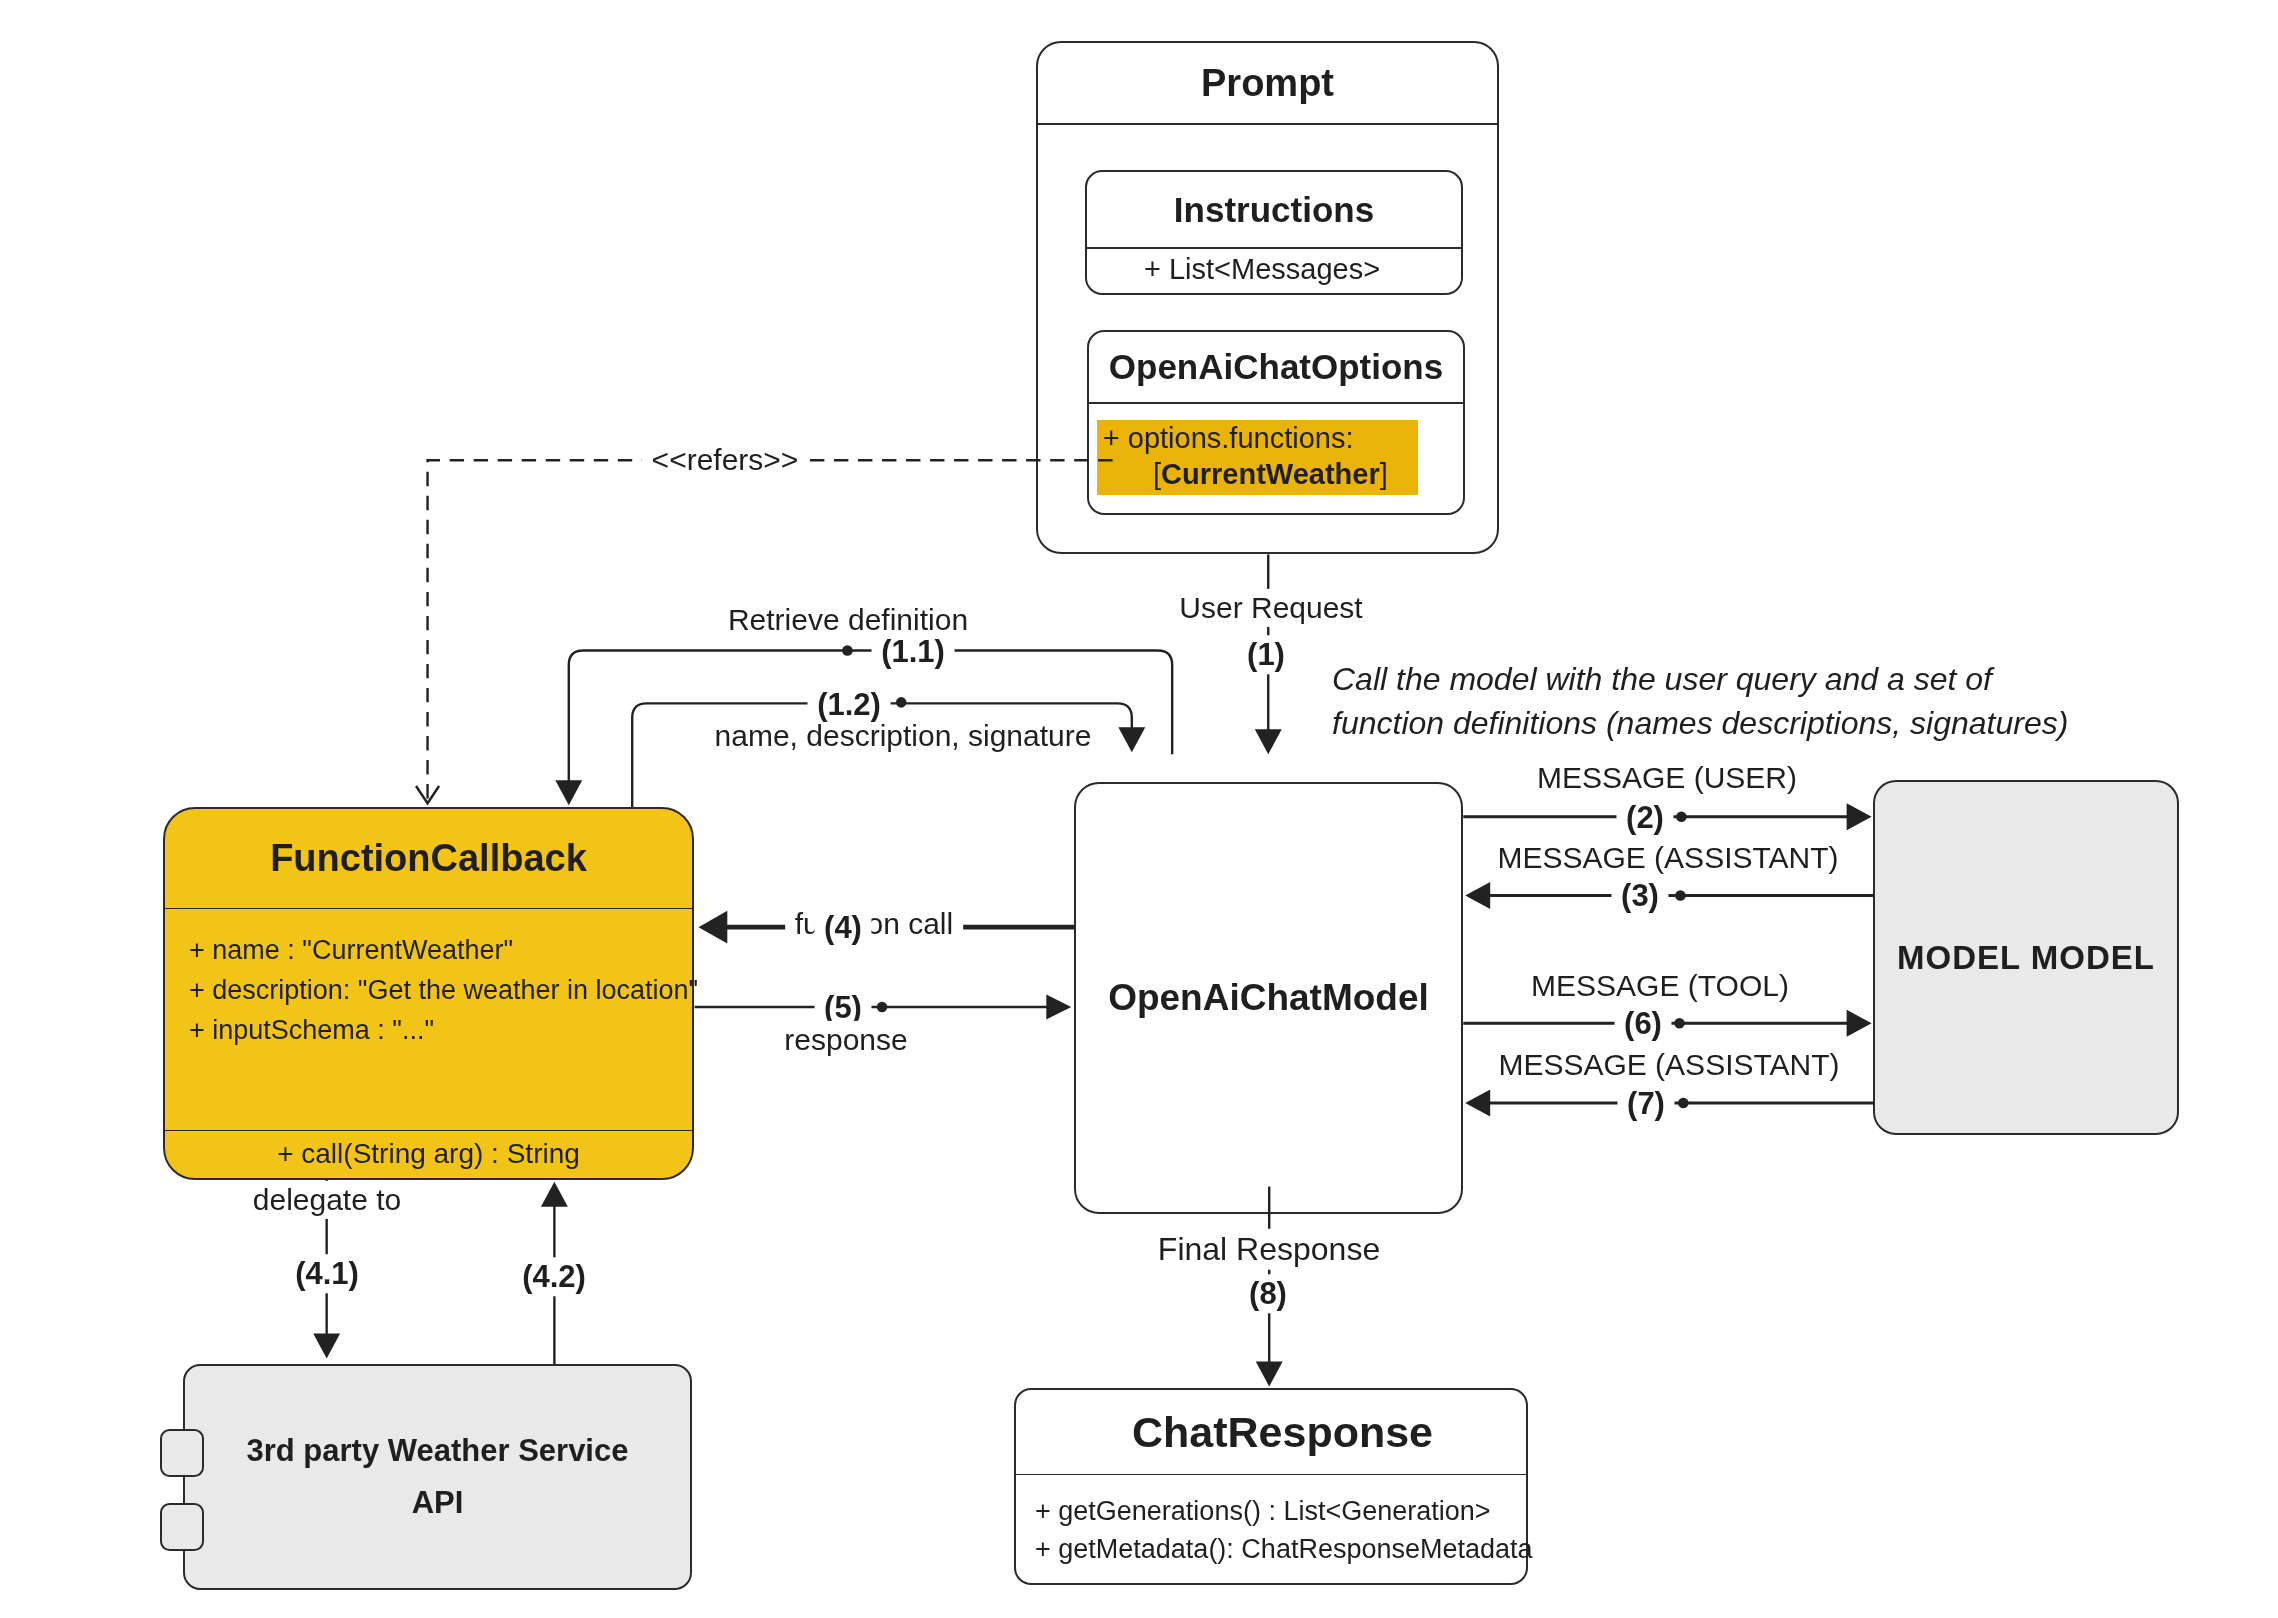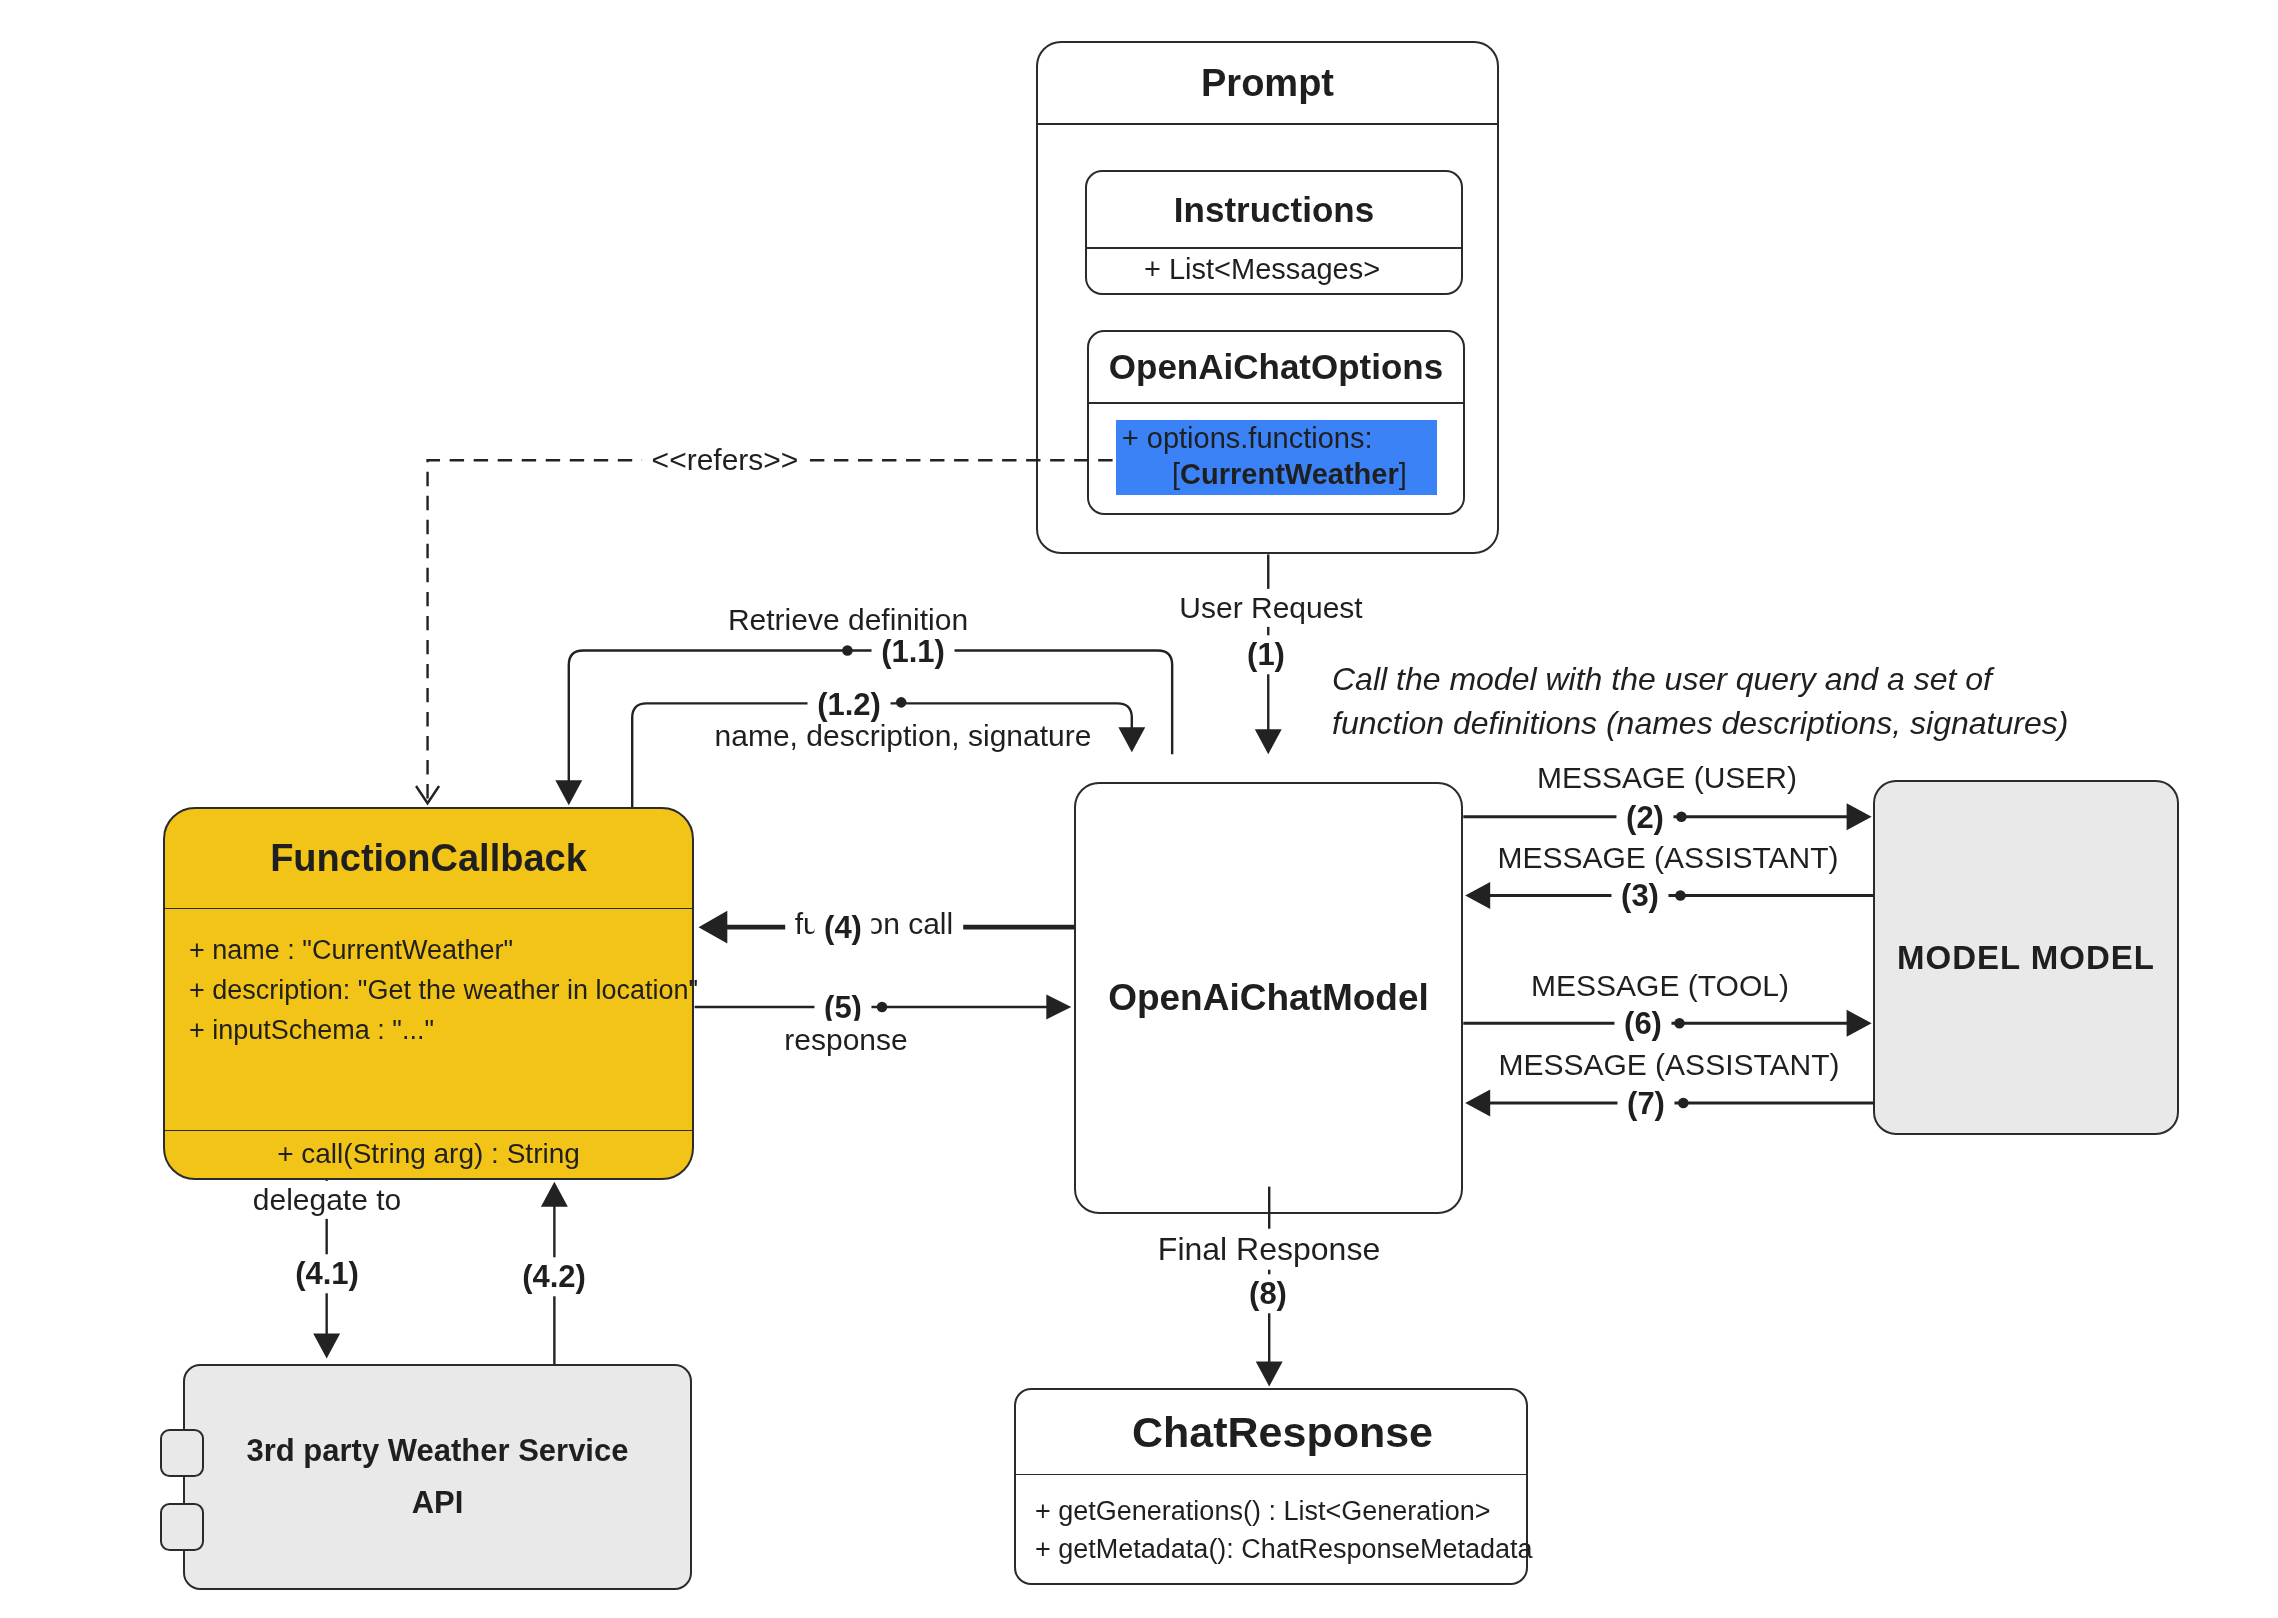--- a/index.html
+++ b/index.html
@@ -38,21 +38,21 @@
       <div class="ubox" style="left:47px;top:127px;width:378px;height:125px;border-radius:17.3px;">
         <div class="utitle" style="height:77px;font-size:35px;border-radius:14.4px 14.4px 0 0;">Instructions</div>
         <div class="ubody" style="height:42px;margin-left:32px;">
           <div class="attr" style="position:absolute;left:25px;top:3.8px;font-size:29px;">+ List&lt;Messages&gt;</div>
         </div>
       </div>
 
       <div class="ubox" style="left:49px;top:287px;width:378px;height:185px;border-radius:17.3px;">
         <div class="utitle" style="height:72px;font-size:35px;border-radius:14.4px 14.4px 0 0;">OpenAiChatOptions</div>
         <div class="ubody" style="height:108px;">
-          <div style="position:absolute;left:27px;top:16.3px;width:321px;height:75px;background:#3b82f6;">
+          <div style="position:absolute;left:8px;top:16.3px;width:321px;height:75px;background:#eab308;">
             <div class="attr" style="position:absolute;left:5.8px;top:1.9px;font-size:29px;">+ options.functions:</div>
             <div class="attr" style="position:absolute;left:56px;top:38px;font-size:29px;">
               <span>[</span><span style="font-weight:bold;">CurrentWeather</span><span>]</span>
             </div>
           </div>
         </div>
       </div>
     </div>
 
     <div class="ubox" style="left:163px;top:807px;width:531px;height:373px;background:#F1C417;border-radius:32px;">

